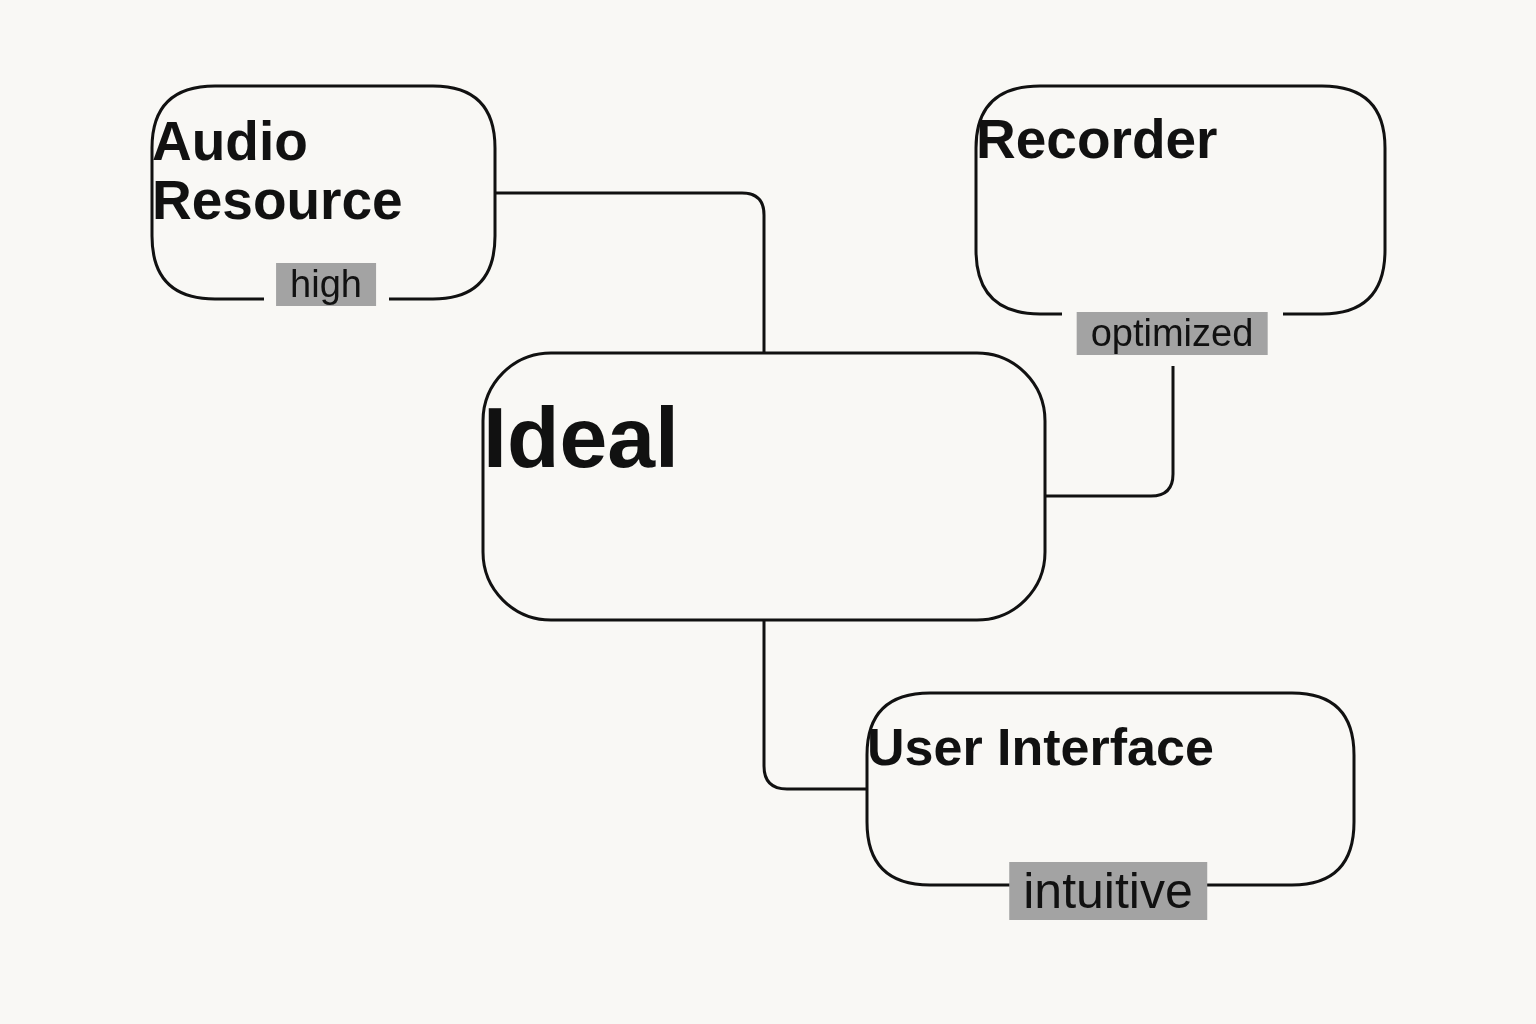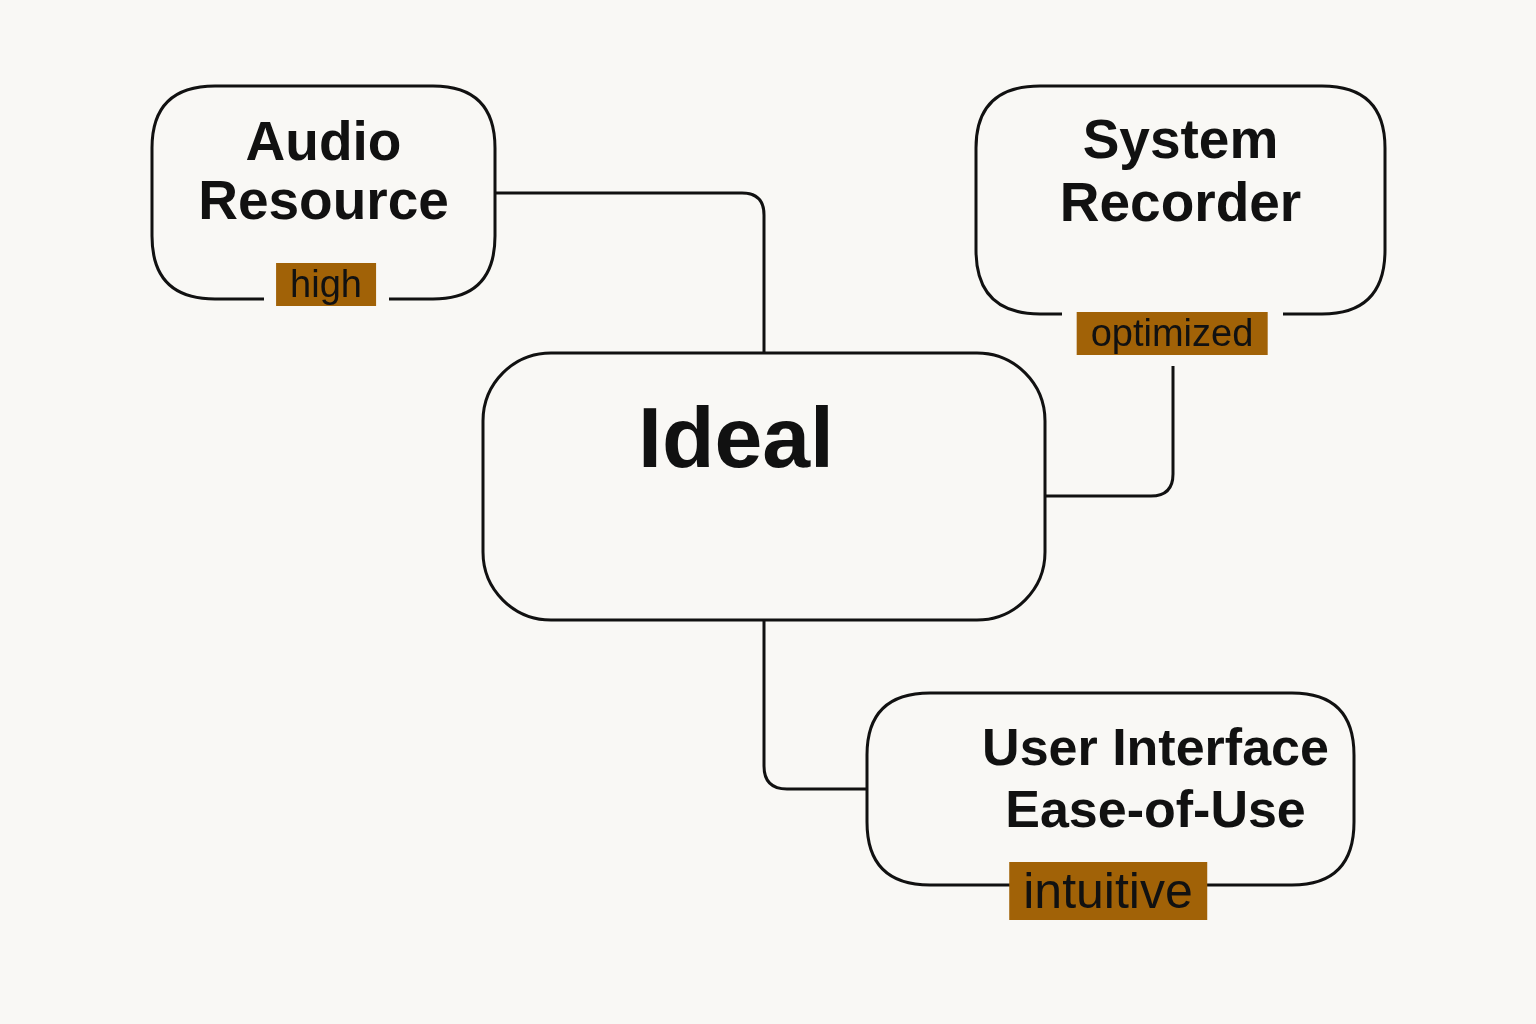--- a/index.html
+++ b/index.html
@@ -1,20 +1,20 @@
 <!DOCTYPE html>
 <html><head>
 <meta charset="utf-8">
 <style>
   html, body { margin:0; padding:0; }
   body { width:1536px; height:1024px; background:#f9f8f5; position:relative; overflow:hidden;
          font-family:"Liberation Sans", sans-serif; color:#111; }
   svg.lines { position:absolute; left:0; top:0; }
-  .title { position:absolute; text-align:center; font-weight:bold; color:#111; line-height:1.08; }
-  .sub { position:absolute; text-align:right; color:#111; background:#a16207; padding:0 14px; transform:translateX(-50%); white-space:nowrap; }
+  .title { position:absolute; text-align:left; font-weight:bold; color:#111; line-height:1.08; }
+  .sub { position:absolute; text-align:right; color:#111; background:#a3a3a3; padding:0 14px; transform:translateX(-50%); white-space:nowrap; }
 </style>
 </head>
 <body>
 
 <svg class="lines" width="1536" height="1024">
 
   <path d="M 264 299 L 215 299 Q 152 299 152 236 L 152 148 Q 152 86 215 86 L 433 86 Q 495 86 495 148 L 495 236 Q 495 299 433 299 L 389 299" fill="none" stroke="#111" stroke-width="3"></path>
 
   <path d="M 1062 314 L 1040 314 Q 976 314 976 250 L 976 148 Q 976 86 1040 86 L 1322 86 Q 1385 86 1385 148 L 1385 250 Q 1385 314 1322 314 L 1283 314" fill="none" stroke="#111" stroke-width="3"></path>
 
@@ -27,26 +27,24 @@
   <path d="M 764 620 L 764 766 Q 764 789 787 789 L 867 789" fill="none" stroke="#111" stroke-width="3"></path>
 </svg>
 
 <div class="title" style="left:152px; top:112px; width:343px; font-size:55px;">
   <div>Audio</div>
   <div>Resource</div>
 </div>
 <div class="sub" style="left:326px; top:263px; font-size:38px;">high</div>
 
 <div class="title" style="left:976px; top:108px; width:409px; font-size:55px; line-height:1.15;">
-  <div>System</div>
   <div>Recorder</div>
 </div>
 <div class="sub" style="left:1172px; top:312px; font-size:38px;">optimized</div>
 
 <div class="title" style="left:483px; top:390px; width:506px; font-size:86px; line-height:1.1;">
   <div>Ideal</div>
 </div>
 
 <div class="title" style="left:867px; top:716px; width:577px; font-size:52px; line-height:1.2;">
   <div>User Interface</div>
-  <div>Ease-of-Use</div>
 </div>
 <div class="sub" style="left:1108px; top:862px; font-size:50px;">intuitive</div>
 
 </body></html>

